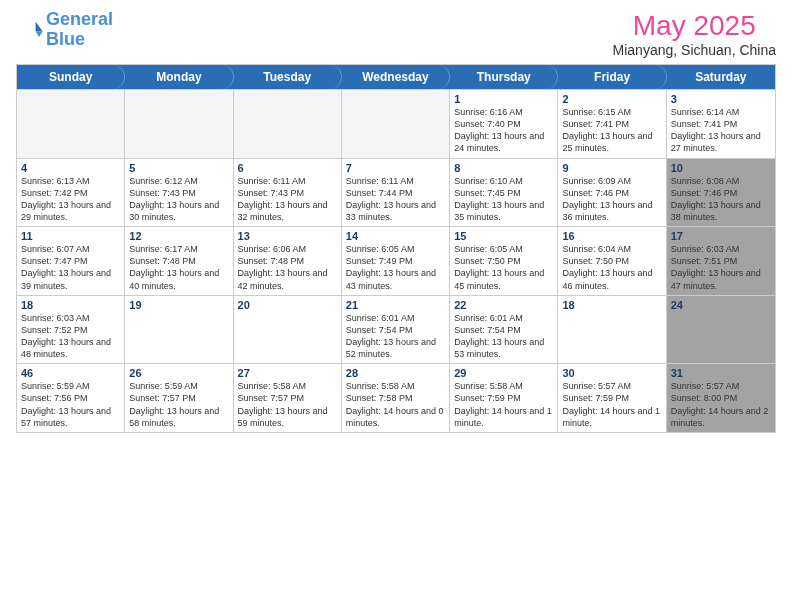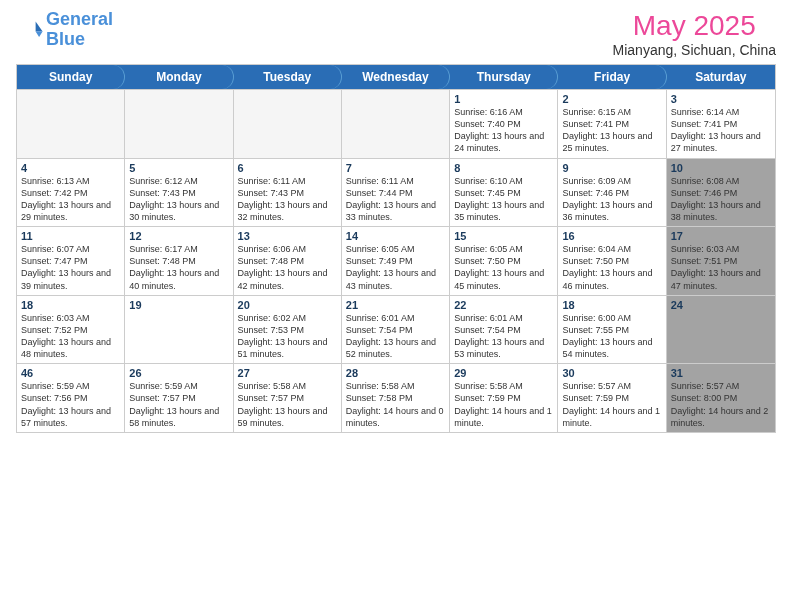--- a/index.html
+++ b/index.html
@@ -281,45 +281,37 @@
             <div class="cell-detail">Sunrise: 6:03 AM
 Sunset: 7:52 PM
 Daylight: 13 hours
 and 48 minutes.</div>
           </div>
           <div class="cal-cell">
             <div class="day-num">19</div>
           </div>
           <div class="cal-cell">
             <div class="day-num">20</div>
-            <div class="cell-detail">Sunrise: 6:02 AM
-Sunset: 7:53 PM
-Daylight: 13 hours
-and 51 minutes.</div>
           </div>
           <div class="cal-cell">
             <div class="day-num">21</div>
             <div class="cell-detail">Sunrise: 6:01 AM
 Sunset: 7:54 PM
 Daylight: 13 hours
 and 52 minutes.</div>
           </div>
           <div class="cal-cell">
             <div class="day-num">22</div>
             <div class="cell-detail">Sunrise: 6:01 AM
 Sunset: 7:54 PM
 Daylight: 13 hours
 and 53 minutes.</div>
           </div>
           <div class="cal-cell">
             <div class="day-num">18</div>
-            <div class="cell-detail">Sunrise: 6:00 AM
-Sunset: 7:55 PM
-Daylight: 13 hours
-and 54 minutes.</div>
           </div>
           <div class="cal-cell shaded">
             <div class="day-num">24</div>
           </div>
         </div>
         <div class="cal-row">
           <div class="cal-cell">
             <div class="day-num">46</div>
             <div class="cell-detail">Sunrise: 5:59 AM
 Sunset: 7:56 PM

